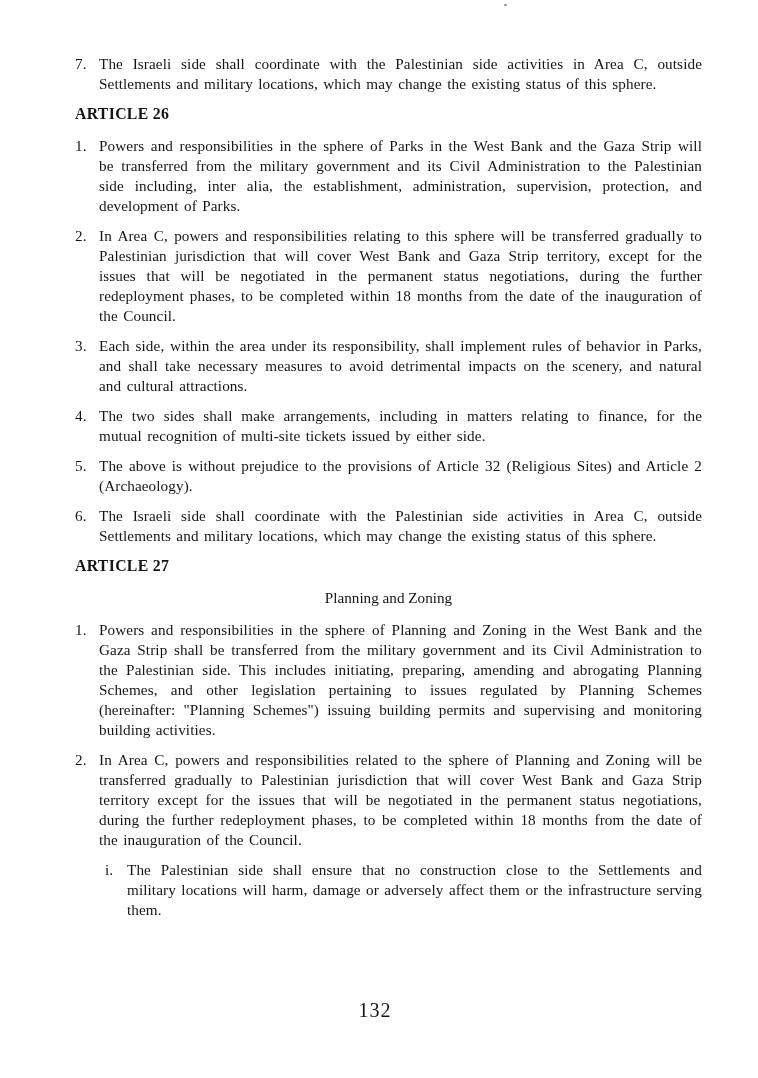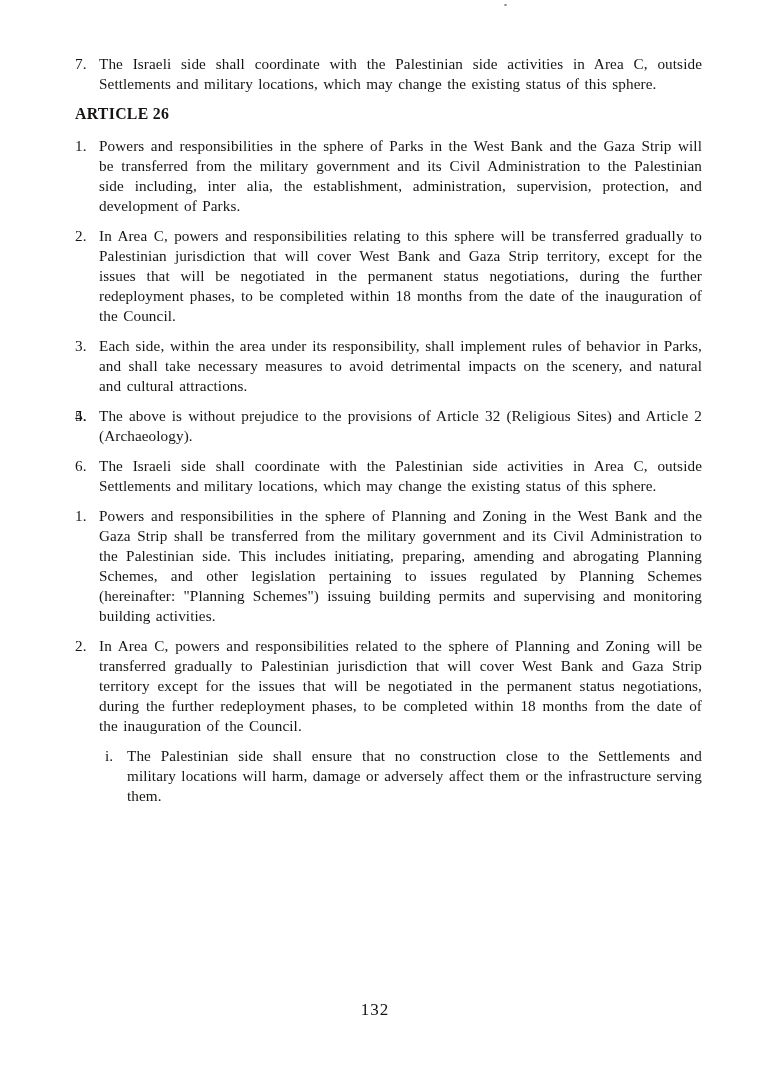--- a/index.html
+++ b/index.html
@@ -58,21 +58,21 @@
     line-height: 20px;
     text-align: center;
     margin: 0 0 12px 0;
   }
   .pagenum {
     position: absolute;
     left: 0;
     top: 1000px;
     width: 750px;
     text-align: center;
-    font-size: 17px;
+    font-size: 20px;
     line-height: 20px;
     letter-spacing: 1px;
   }
   .speck {
     position: absolute;
     left: 504px;
     top: 4px;
     width: 3px;
     height: 2px;
     background: #8a8a8a;
@@ -104,32 +104,35 @@
       <span>In Area C, powers and responsibilities relating to this sphere will be transferred gradually to Palestinian jurisdiction that will cover West Bank and Gaza Strip territory, except for the issues that will be negotiated in the permanent status negotiations, during the further redeployment phases, to be completed within 18 months from the date of the inauguration of the Council.</span>
     </div>
 
     <div class="para item">
       <span class="num">3.</span>
       <span>Each side, within the area under its responsibility, shall implement rules of behavior in Parks, and shall take necessary measures to avoid detrimental impacts on the scenery, and natural and cultural attractions.</span>
     </div>
 
     <div class="para item">
       <span class="num">4.</span>
+      <span>The two sides shall make arrangements, including in matters relating to finance, for the mutual recognition of multi-site tickets issued by either side.</span>
     </div>
 
     <div class="para item">
       <span class="num">5.</span>
       <span>The above is without prejudice to the provisions of Article 32 (Religious Sites) and Article 2 (Archaeology).</span>
     </div>
 
     <div class="para item">
       <span class="num">6.</span>
       <span>The Israeli side shall coordinate with the Palestinian side activities in Area C, outside Settlements and military locations, which may change the existing status of this sphere.</span>
     </div>
 
+    <div class="article-heading">ARTICLE 27</div>
+    <div class="article-subtitle">Planning and Zoning</div>
 
     <div class="para item">
       <span class="num">1.</span>
       <span>Powers and responsibilities in the sphere of Planning and Zoning in the West Bank and the Gaza Strip shall be transferred from the military government and its Civil Administration to the Palestinian side. This includes initiating, preparing, amending and abrogating Planning Schemes, and other legislation pertaining to issues regulated by Planning Schemes (hereinafter: "Planning Schemes") issuing building permits and supervising and monitoring building activities.</span>
     </div>
 
     <div class="para item">
       <span class="num">2.</span>
       <span>In Area C, powers and responsibilities related to the sphere of Planning and Zoning will be transferred gradually to Palestinian jurisdiction that will cover West Bank and Gaza Strip territory except for the issues that will be negotiated in the permanent status negotiations, during the further redeployment phases, to be completed within 18 months from the date of the inauguration of the Council.</span>
     </div>

